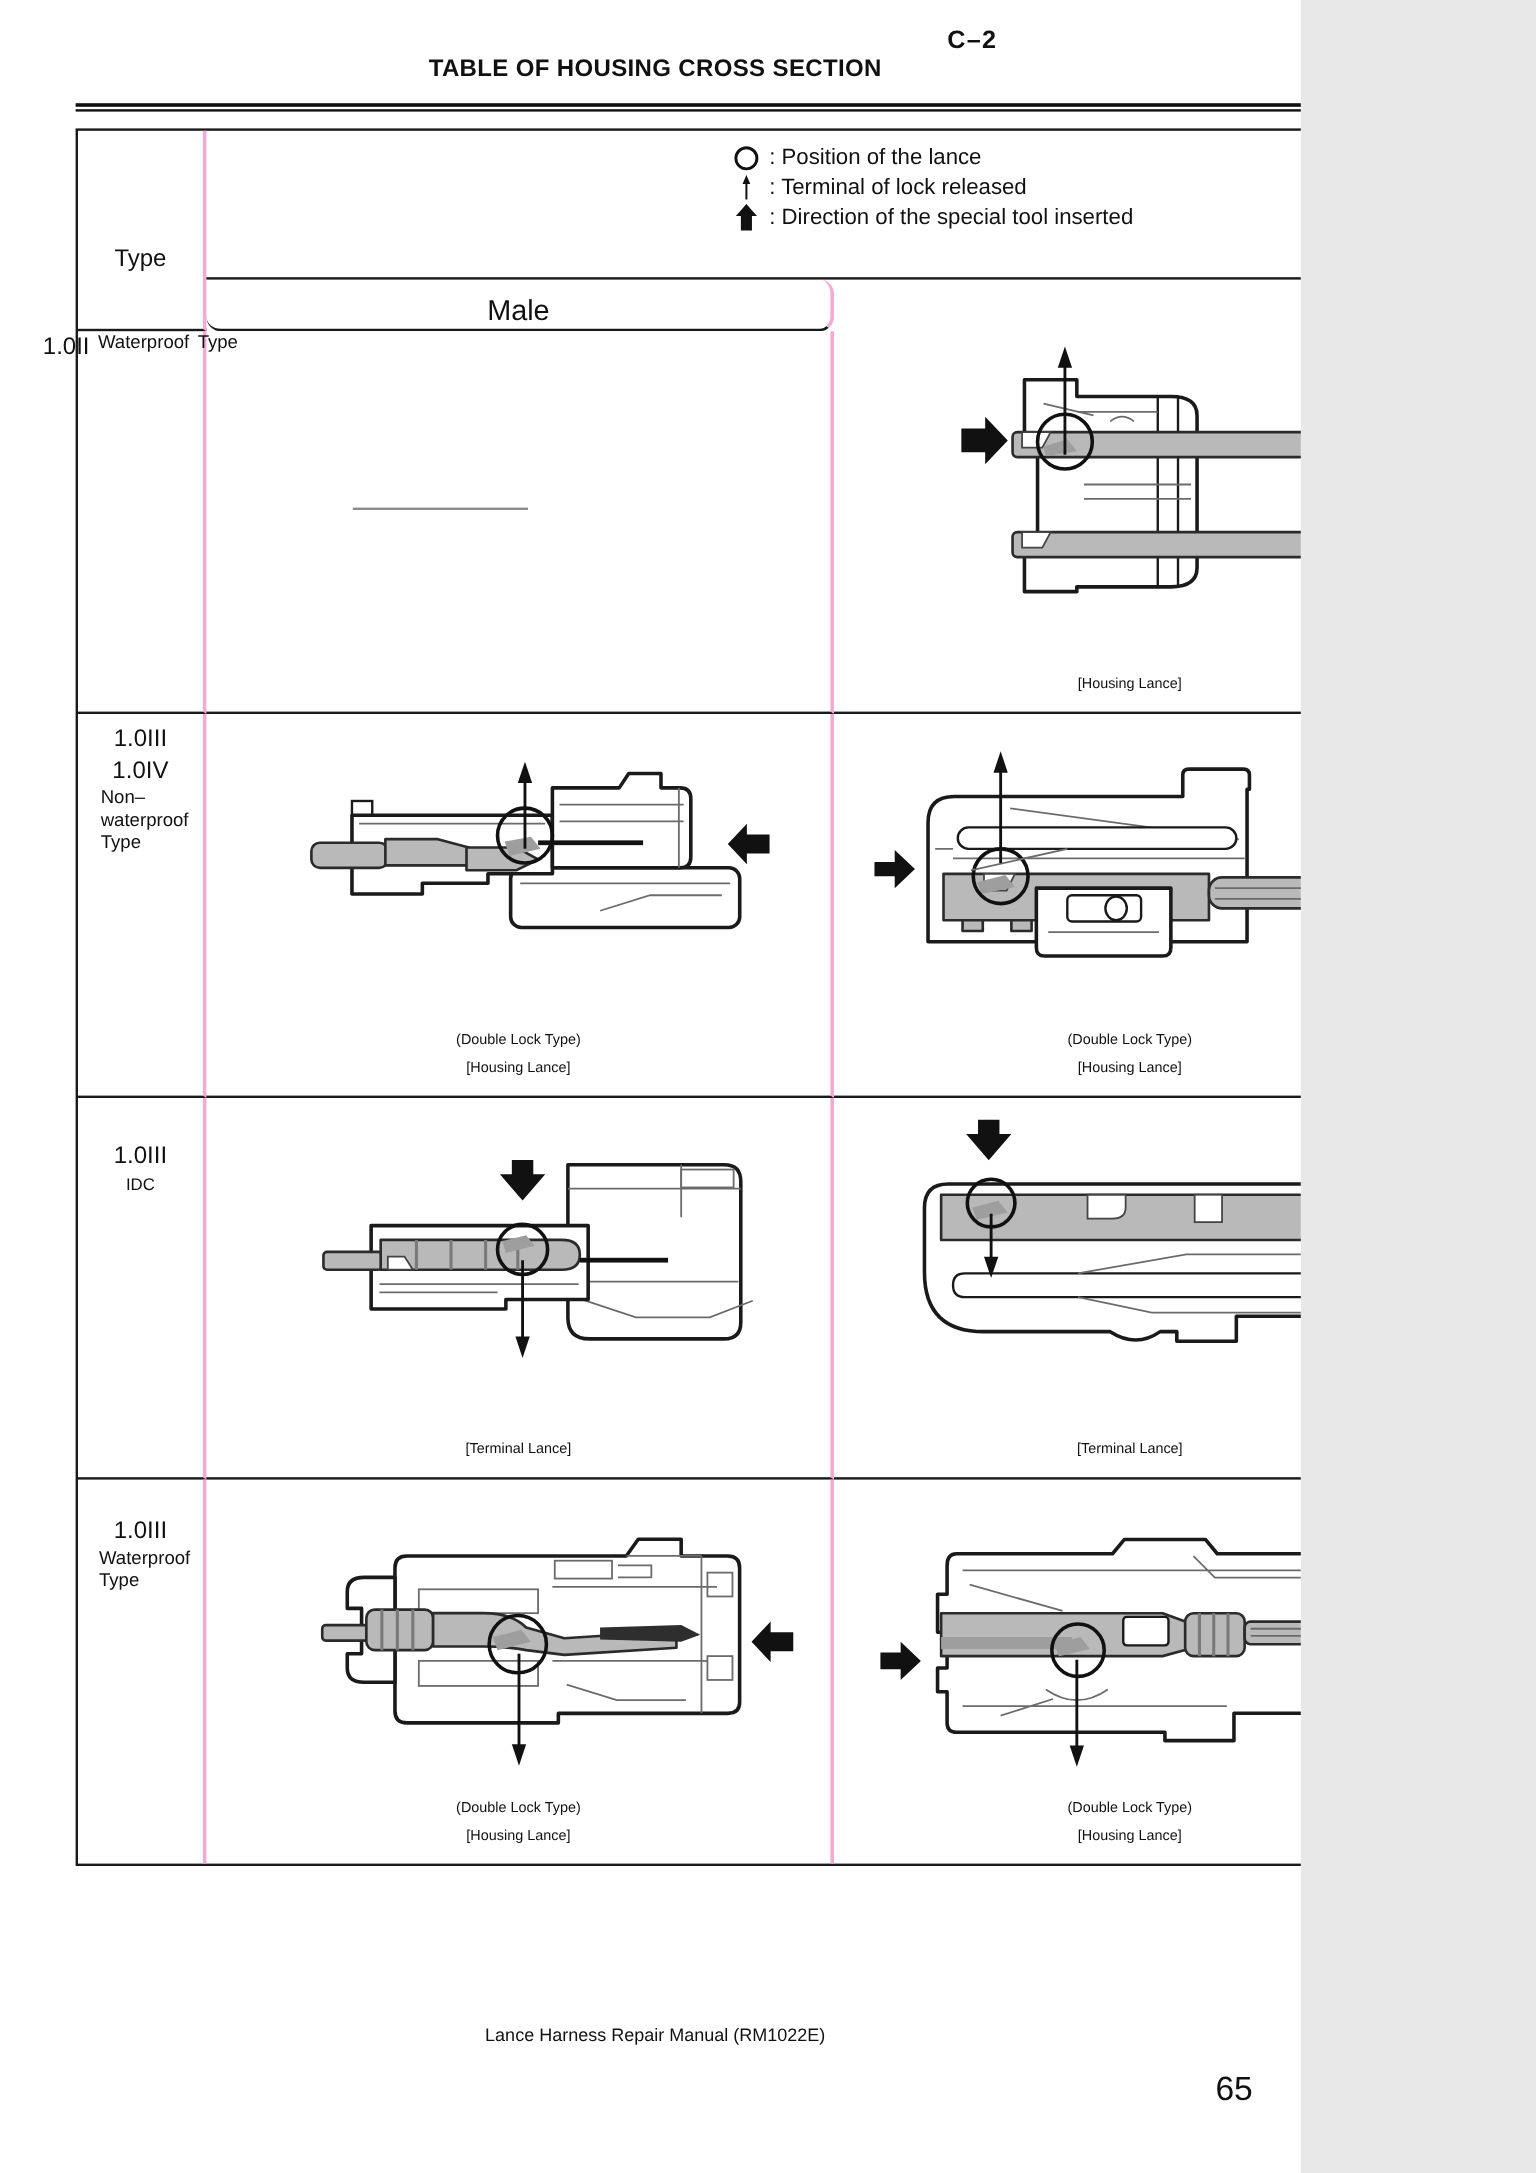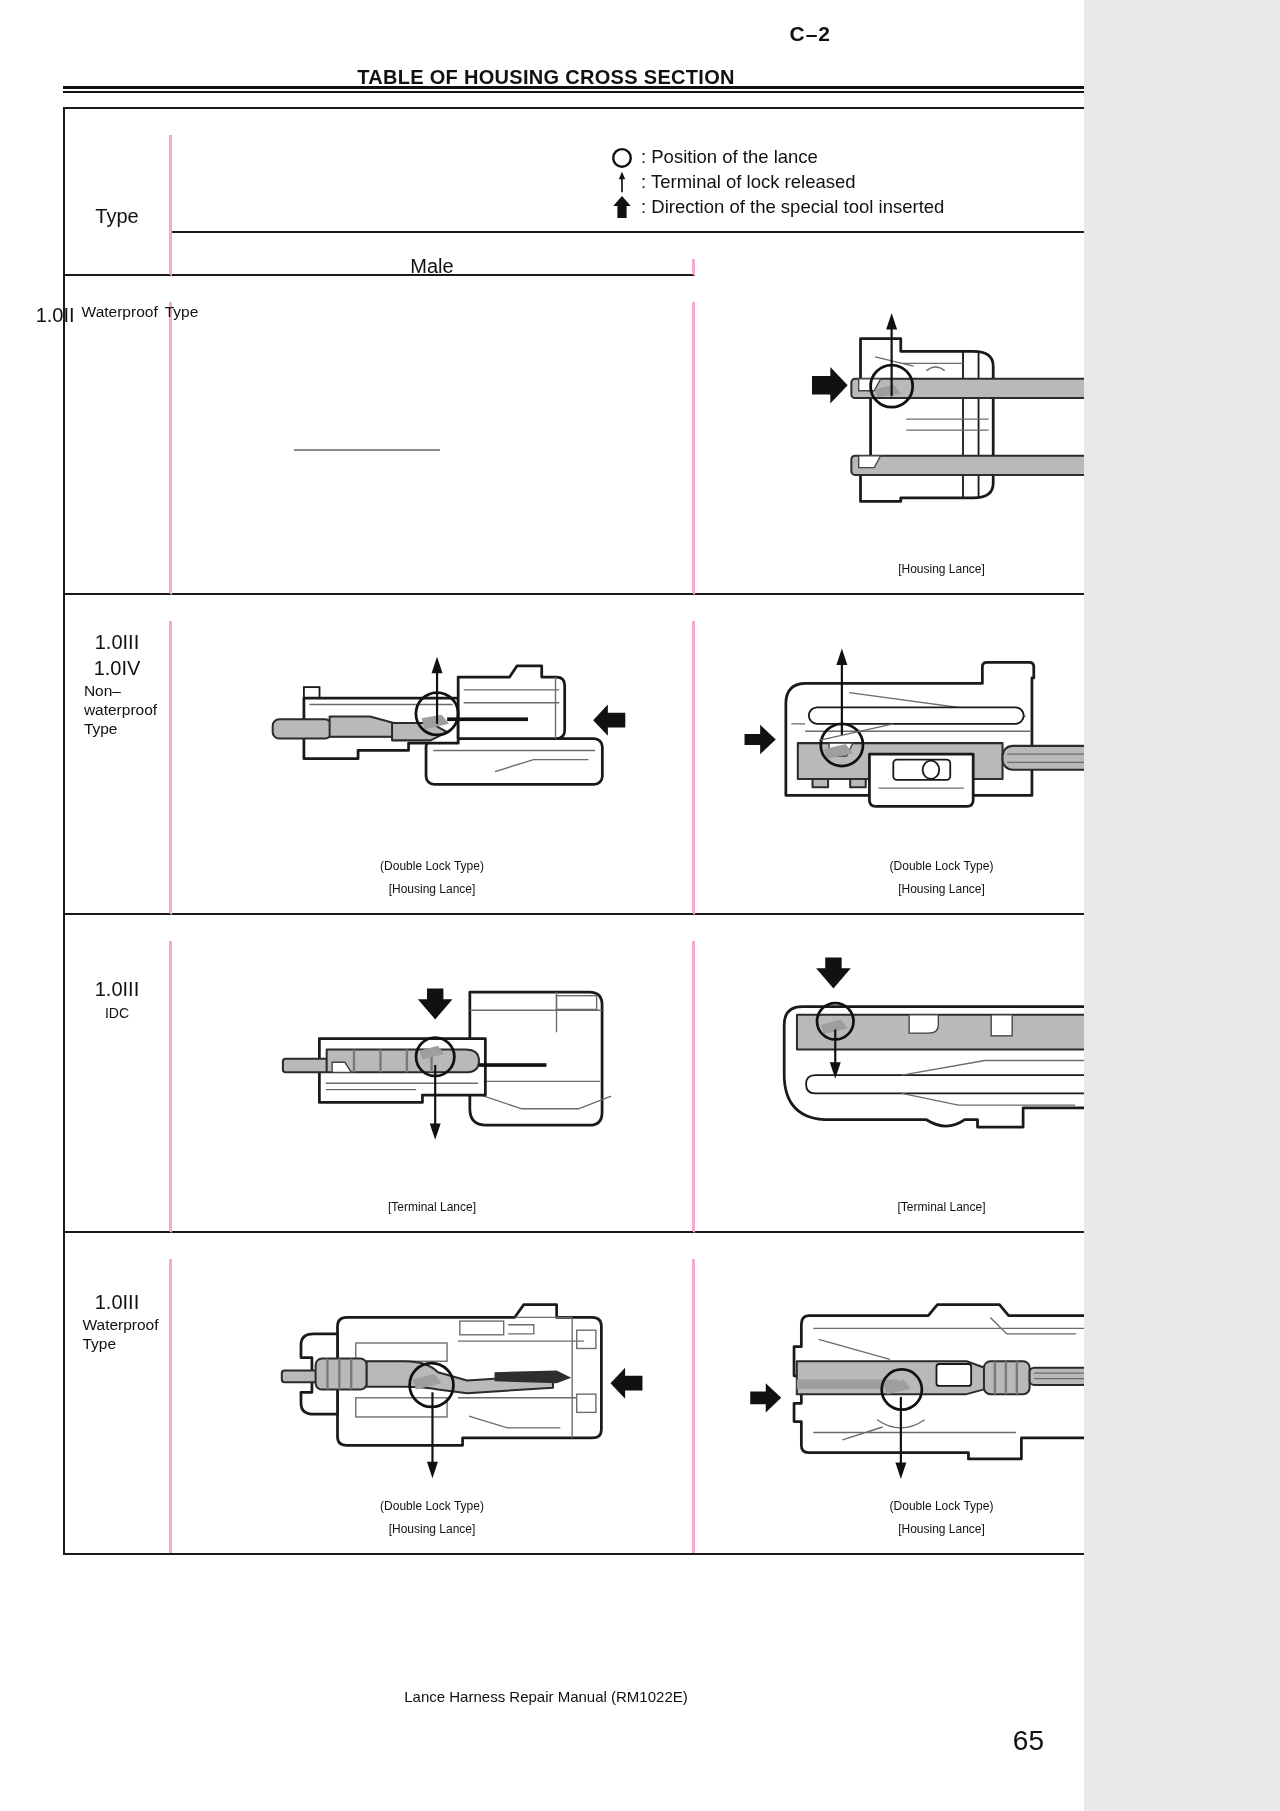--- a/index.html
+++ b/index.html
@@ -1,33 +1,33 @@
 <!DOCTYPE html>
 <html><head>
 <meta charset="utf-8">
 <style>
   html,body{margin:0;padding:0;background:#e8e8e8;}
   .page{
     position:relative;width:1084px;height:1811px;background:#ffffff;
     font-family:"Liberation Sans", sans-serif;color:#111;overflow:hidden;
   }
   .corner{position:absolute;top:22px;right:253px;font-size:21px;font-weight:bold;letter-spacing:1px;}
-  .title{position:absolute;top:66px;left:63px;width:966px;text-align:center;
+  .title{position:absolute;top:46px;left:63px;width:966px;text-align:center;
          font-size:20px;font-weight:bold;letter-spacing:.3px;}
   .rule{position:absolute;top:86px;left:63px;width:1127px;height:2px;
         border-top:3px solid #111;border-bottom:2px solid #111;}
   
   .htable{position:absolute;left:63px;top:107px;width:1127px;height:1448px;
           border:2px solid #1a1a1a;display:grid;box-sizing:border-box;
           grid-template-columns:107px 523px 493px;
           grid-template-rows:124px 43px 319px 320px 318px 320px;}
-  .cell{position:relative;box-sizing:border-box;margin-top:26px;}
+  .cell{position:relative;box-sizing:border-box;}
   .br{border-right:3px solid #f9a8d4;}
   .bb{border-bottom:2px solid #1a1a1a;}
-  .hdr{display:flex;align-items:center;justify-content:center;font-size:20px;}
+  .hdr{display:flex;align-items:flex-end;justify-content:center;font-size:24px;border-radius:12px;}
   .typehdr{display:flex;flex-direction:column;justify-content:flex-end;
            align-items:center;padding-bottom:46px;font-size:20px;}
   
   .legend{position:absolute;left:438px;top:9px;}
   .lrow{display:flex;align-items:center;height:25px;}
   .lgly{width:24px;height:24px;margin-right:7px;flex:0 0 24px;}
   .ltxt{font-size:18.5px;white-space:nowrap;}
   
   .tcell{display:flex;flex-direction:row;justify-content:center;}
   .tmain{font-size:20px;text-align:center;line-height:26px;}

